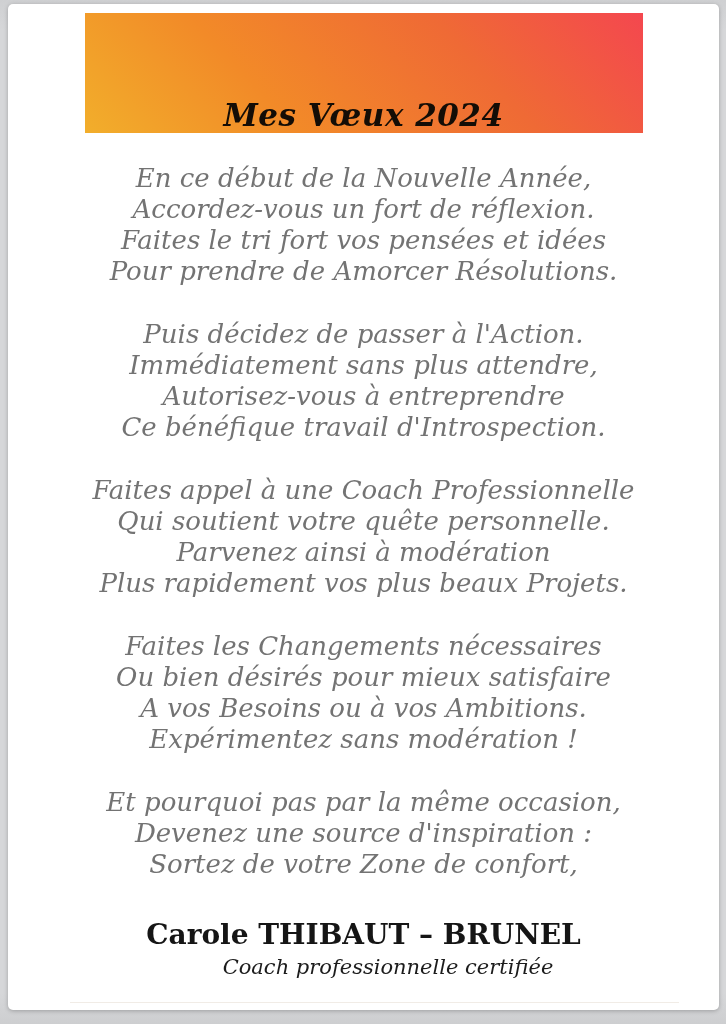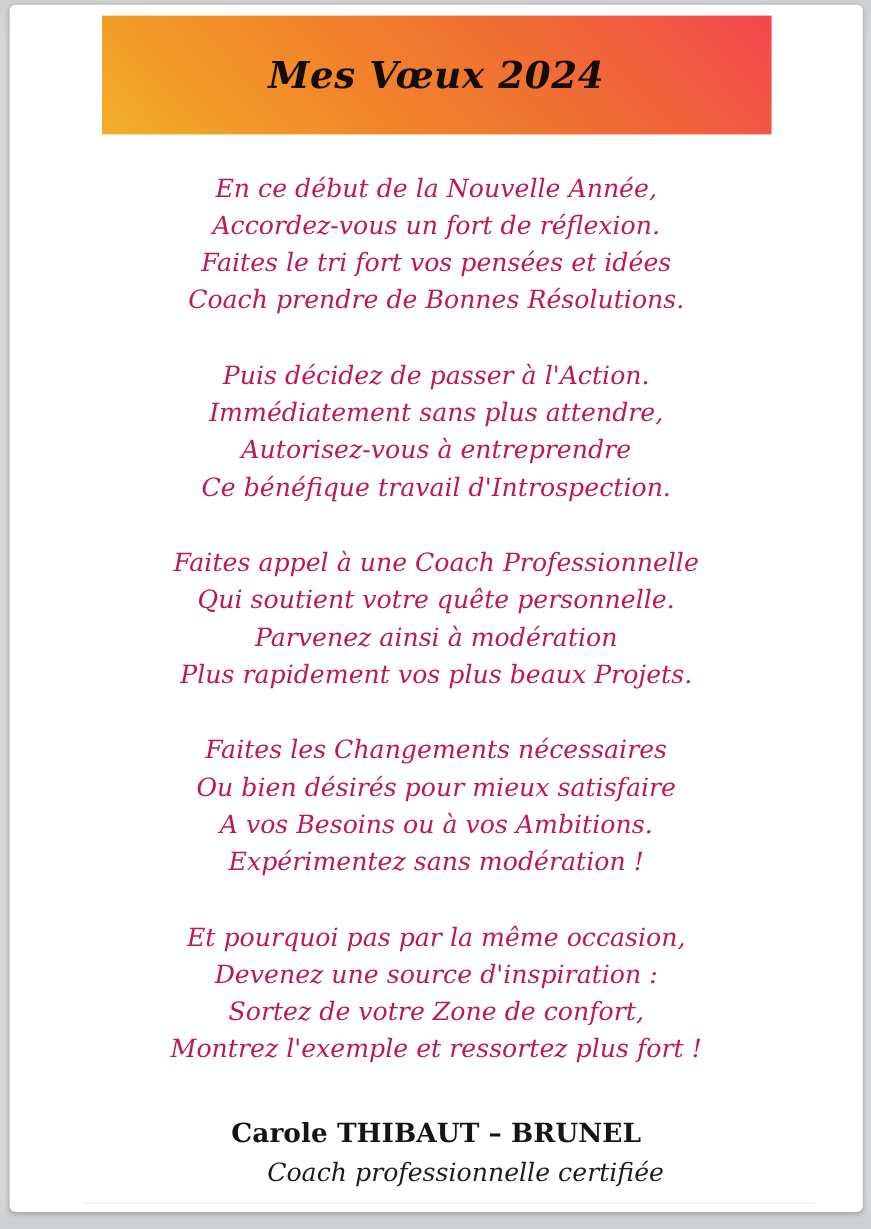--- a/index.html
+++ b/index.html
@@ -23,24 +23,24 @@
     top: 4px;
     width: 711px;
     height: 1006px;
     background: #ffffff;
     border-radius: 5px;
     box-shadow: 0 1px 4px rgba(0,0,0,0.25);
   }
   .banner {
     margin: 9px auto 0 auto;
     width: 558px;
-    height: 99px;
+    height: 120px;
     background: linear-gradient(47deg, #f2ae2b 0%, #f28a28 32%, #ef6a35 68%, #f4474f 100%);
     display: flex;
-    align-items: center;
+    align-items: flex-end;
     justify-content: center;
   }
   .title {
     margin: 0;
     font-family: "DejaVu Serif", serif;
     font-style: italic;
     font-weight: 600;
     font-size: 31px;
     letter-spacing: 0.5px;
     color: #140d06;
@@ -49,35 +49,35 @@
     margin-top: 30px;
     text-align: center;
     color: #1c1c1c;
   }
   .stanza { margin: 0; }
   .stanza + .stanza { margin-top: 32px; }
   .line {
     margin: 0;
     font-family: "DejaVu Serif", serif;
     font-style: italic;
-    font-size: 21px;
+    font-size: 26px;
     line-height: 31px;
     white-space: nowrap;
-    color: #be185d;
+    color: #737373;
   }
   .signature {
     margin-top: 40px;
     text-align: center;
   }
   .sig-name {
     margin: 0;
     font-family: "DejaVu Serif", serif;
     font-style: normal;
     font-weight: 700;
-    font-size: 22px;
+    font-size: 28px;
     line-height: 30px;
     color: #151515;
   }
   .sig-role {
     margin: 3px 0 0 13px;
     font-family: "DejaVu Serif", serif;
     font-style: italic;
     font-size: 21px;
     line-height: 28px;
     color: #1c1c1c;
@@ -101,21 +101,21 @@
     <div class="banner">
       <h1 class="title">Mes Vœux 2024</h1>
     </div>
 
     <div class="poem">
 
       <div class="stanza">
         <p class="line">En ce début de la Nouvelle Année,</p>
         <p class="line">Accordez-vous un fort de réflexion.</p>
         <p class="line">Faites le tri fort vos pensées et idées</p>
-        <p class="line">Coach prendre de Bonnes Résolutions.</p>
+        <p class="line">Pour prendre de Amorcer Résolutions.</p>
       </div>
 
       <div class="stanza">
         <p class="line">Puis décidez de passer à l'Action.</p>
         <p class="line">Immédiatement sans plus attendre,</p>
         <p class="line">Autorisez-vous à entreprendre</p>
         <p class="line">Ce bénéfique travail d'Introspection.</p>
       </div>
 
       <div class="stanza">
@@ -129,21 +129,20 @@
         <p class="line">Faites les Changements nécessaires</p>
         <p class="line">Ou bien désirés pour mieux satisfaire</p>
         <p class="line">A vos Besoins ou à vos Ambitions.</p>
         <p class="line">Expérimentez sans modération !</p>
       </div>
 
       <div class="stanza">
         <p class="line">Et pourquoi pas par la même occasion,</p>
         <p class="line">Devenez une source d'inspiration :</p>
         <p class="line">Sortez de votre Zone de confort,</p>
-        <p class="line">Montrez l'exemple et ressortez plus fort !</p>
       </div>
 
     </div>
 
     <div class="signature">
       <p class="sig-name">Carole THIBAUT – BRUNEL</p>
       <p class="sig-role">Coach professionnelle certifiée</p>
     </div>
 
     <div class="hairline"></div>

